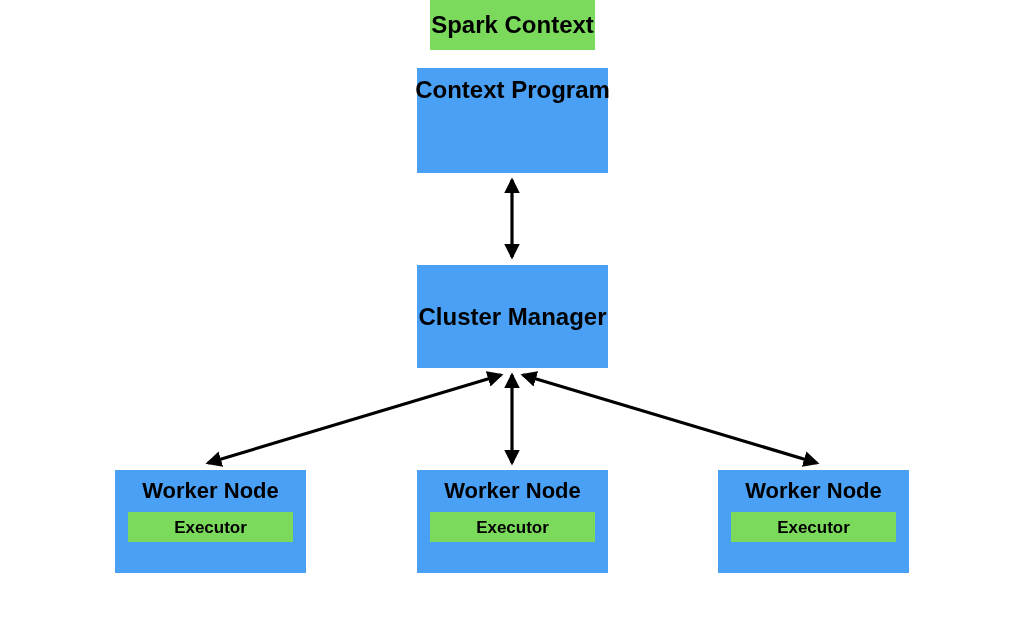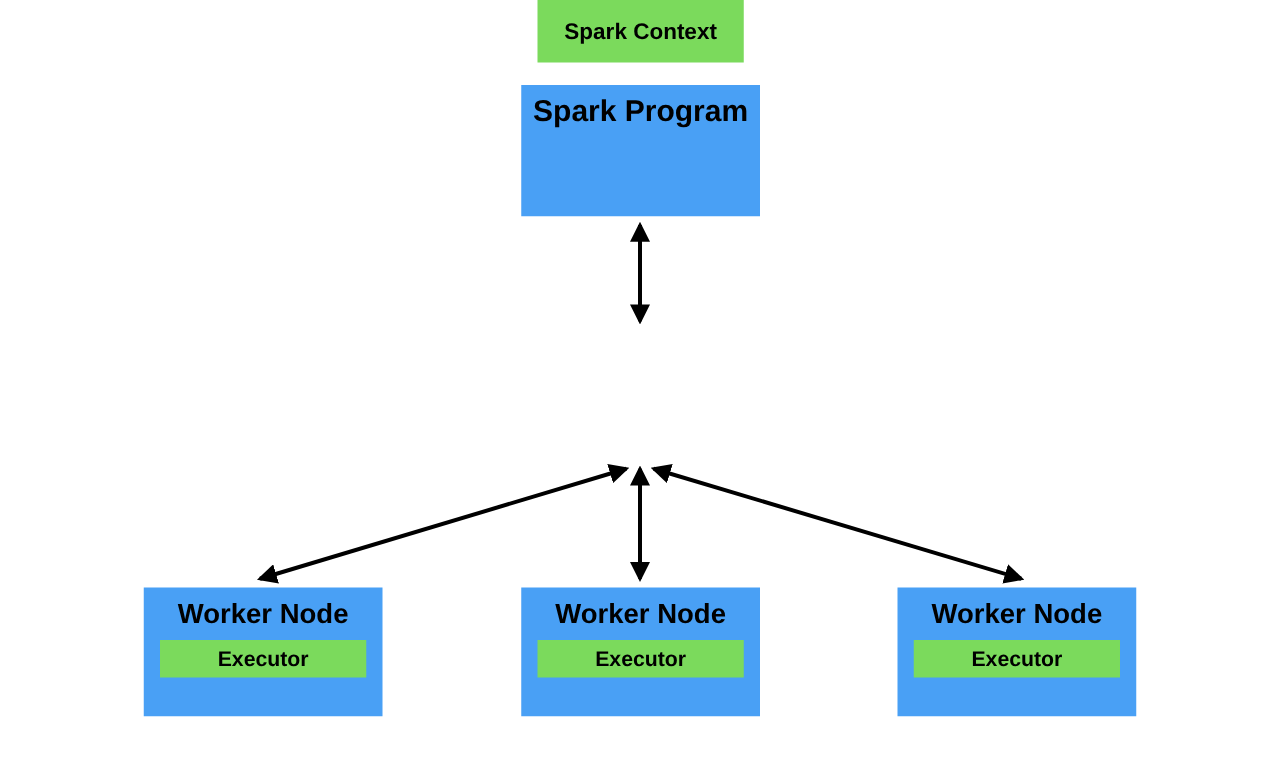--- a/index.html
+++ b/index.html
@@ -63,21 +63,21 @@
   #driver-program .node-title { font-size: 24px; }
   #driver-program .inner-box {
     position: absolute;
     left: 13px;
     top: 108px;
     margin-top: -108px;
     top: 40px;
     width: 165px;
     height: 50px;
   }
-  #driver-program .inner-label { font-size: 18px; }
+  #driver-program .inner-label { font-size: 24px; }
 
   
   #cluster-manager {
     left: 417px;
     top: 265px;
     width: 191px;
     height: 103px;
     justify-content: center;
   }
   #cluster-manager .node-title { font-size: 24px; }
@@ -121,26 +121,29 @@
     <line x1="512" y1="180" x2="512" y2="257" stroke="#000000" stroke-width="3.2" marker-start="url(#arrowtail)" marker-end="url(#arrowhead)"></line>
 
     <line x1="501" y1="375" x2="208" y2="463" stroke="#000000" stroke-width="3.2" marker-start="url(#arrowtail)" marker-end="url(#arrowhead)"></line>
 
     <line x1="512" y1="375" x2="512" y2="463" stroke="#000000" stroke-width="3.2" marker-start="url(#arrowtail)" marker-end="url(#arrowhead)"></line>
 
     <line x1="523" y1="375" x2="817" y2="463" stroke="#000000" stroke-width="3.2" marker-start="url(#arrowtail)" marker-end="url(#arrowhead)"></line>
   </svg>
 
   <div class="node-box" id="driver-program">
-    <span class="node-title">Spark Program</span>
+    <span class="node-title">Context Program</span>
     <div class="inner-box">
       <span class="inner-label">Spark Context</span>
     </div>
   </div>
 
+  <div class="node-box" id="cluster-manager">
+    <span class="node-title">Cluster Manager</span>
+  </div>
 
   <div class="node-box worker-node" id="worker-node-1">
     <span class="node-title">Worker Node</span>
     <div class="inner-box">
       <span class="inner-label">Executor</span>
     </div>
   </div>
 
   <div class="node-box worker-node" id="worker-node-2">
     <span class="node-title">Worker Node</span>

